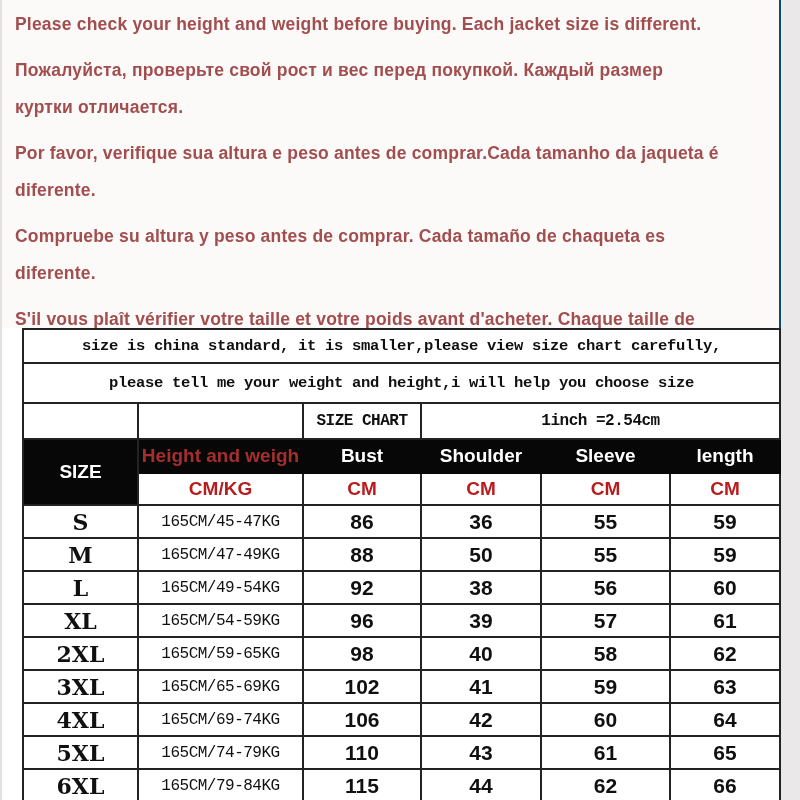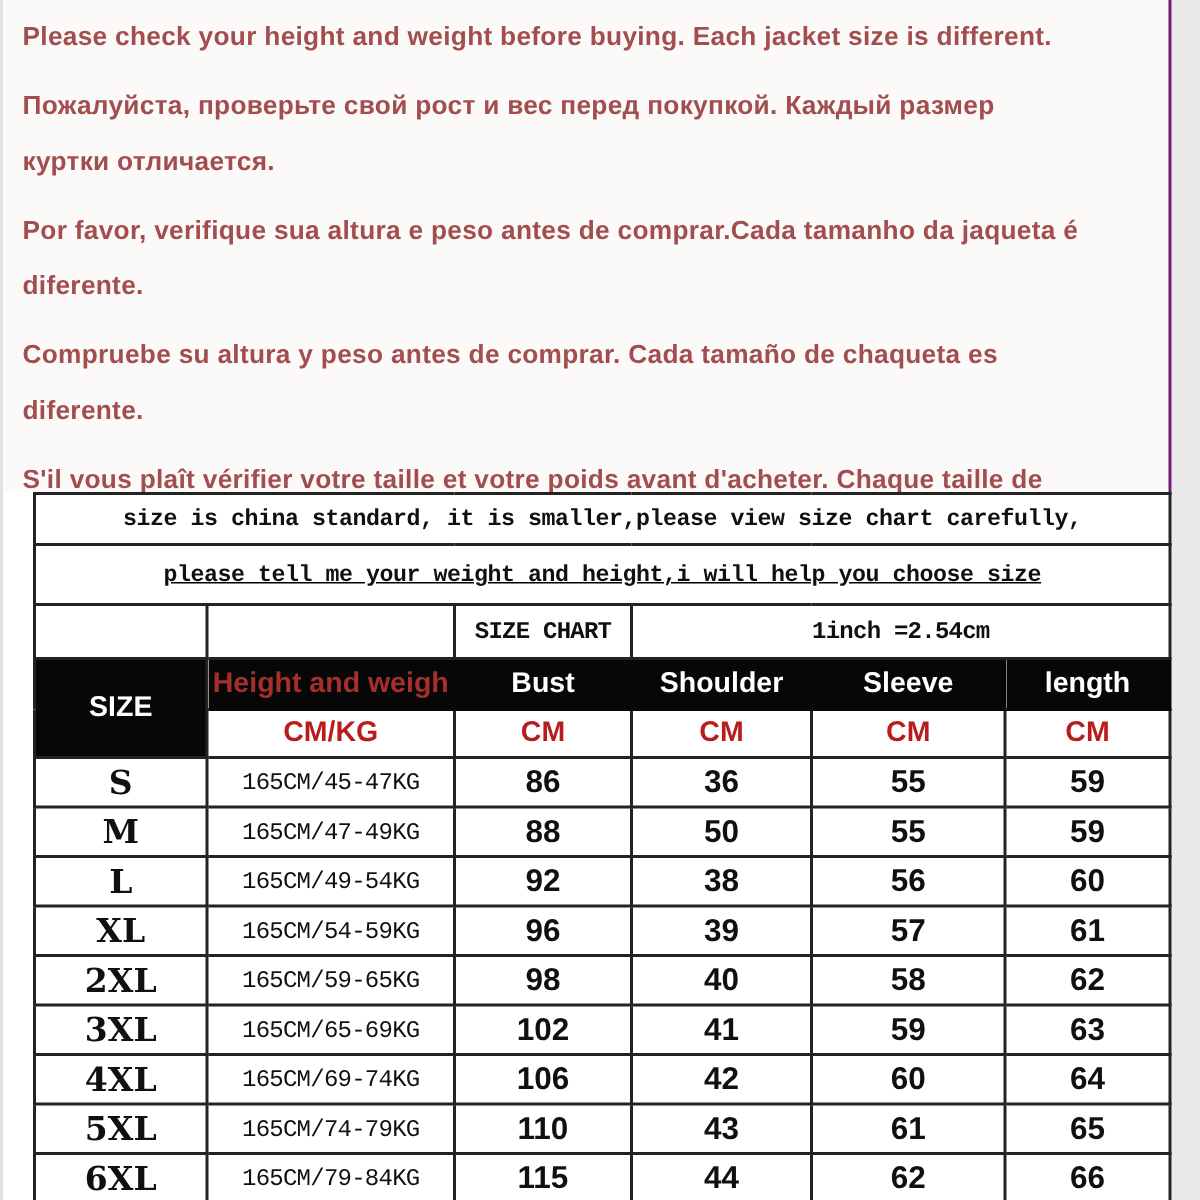--- a/index.html
+++ b/index.html
@@ -15,21 +15,21 @@
     box-sizing:border-box;
   }
   .gutter{
     position:absolute;top:0;left:779px;width:21px;height:800px;
     background:#eae8e8;
   }
   
   .top-card{
     position:absolute;top:0;left:0;width:779px;height:328px;
     background:#fcf9f9;
-    border-right:2px solid #701a75;
+    border-right:2px solid #0c4a6e;
     box-sizing:border-box;
     padding:6px 6px 0 13px;
     overflow:hidden;
   }
   .notice{
     margin:0 0 9px 0;
     font-weight:bold;
     font-size:17.5px;
     line-height:37px;
     color:#a24d4e;
@@ -50,21 +50,21 @@
     vertical-align:middle;
     padding:0;
     overflow:hidden;
     color:#101010;
   }
   tr.note-row{height:34px;}
   tr.note-row td{
     font-family:"Liberation Mono", monospace;
     font-weight:bold;font-size:15.5px;letter-spacing:-0.3px;
   }
-  tr.note-row2{height:40px;text-decoration:underline;}
+  tr.note-row2{height:40px;}
   tr.note-row2 td{
     font-family:"Liberation Mono", monospace;
     font-weight:bold;font-size:15.5px;letter-spacing:-0.3px;
   }
   tr.meta-row{height:36px;padding-left:21px;}
   tr.meta-row td{
     font-family:"Liberation Mono", monospace;
     font-weight:bold;font-size:16px;letter-spacing:-0.5px;
   }
   tr.head-row{height:34px;margin-top:21px;}

